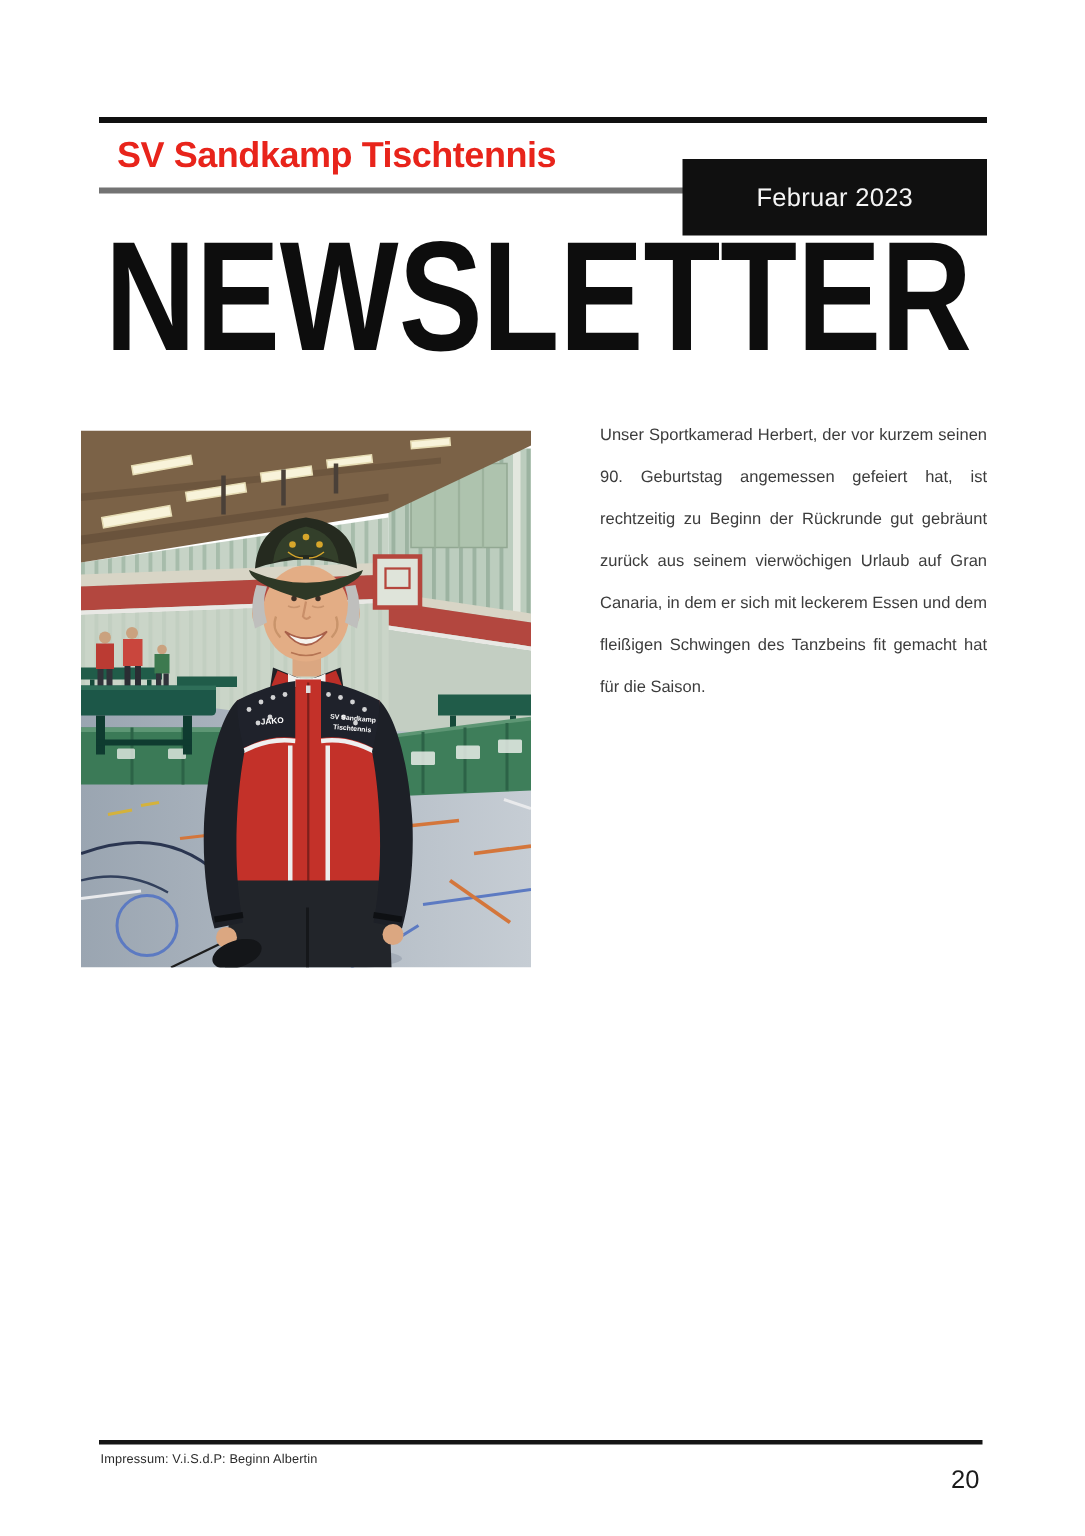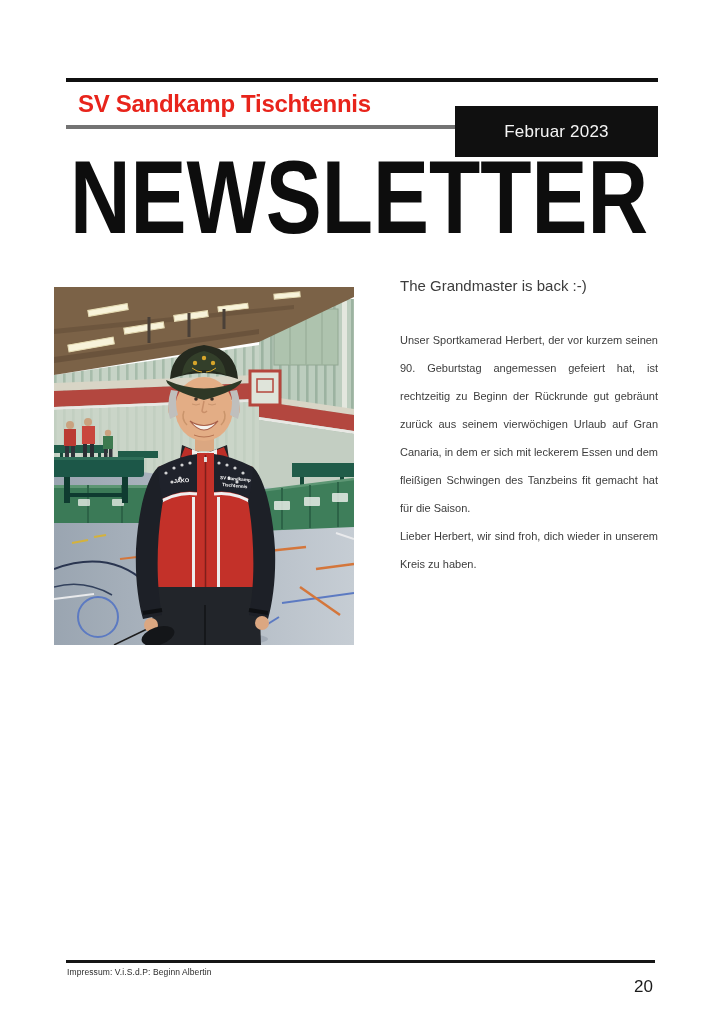--- a/index.html
+++ b/index.html
@@ -294,22 +294,20 @@
             <path d="M138,81 Q143,85 148,85" stroke="#d7a62b" stroke-width="1" fill="none"></path>
             <path d="M162,81 Q157,85 152,85" stroke="#d7a62b" stroke-width="1" fill="none"></path>
             <path d="M112,93 Q150,110 188,93 Q186,103 150,113 Q114,103 112,93 Z" fill="#2e3826"></path>
           </g>
         </g>
       </g>
     </svg>
   </figure>
 
   <section class="article">
-    <p class="intro">The Grandmaster is back :-)</p>
     <p class="body-text">Unser Sportkamerad Herbert, der vor kurzem seinen 90. Geburtstag angemessen gefeiert hat, ist rechtzeitig zu Beginn der Rückrunde gut gebräunt zurück aus seinem vierwöchigen Urlaub auf Gran Canaria, in dem er sich mit leckerem Essen und dem fleißigen Schwingen des Tanzbeins fit gemacht hat für die Saison.</p>
-    <p class="body-text">Lieber Herbert, wir sind froh, dich wieder in unserem Kreis zu haben.</p>
   </section>
 
   <div class="rule"></div>
   <div class="impressum">Impressum: V.i.S.d.P: Beginn Albertin</div>
   <div class="page-number">20</div>
 
 </div>
 
 </body></html>

